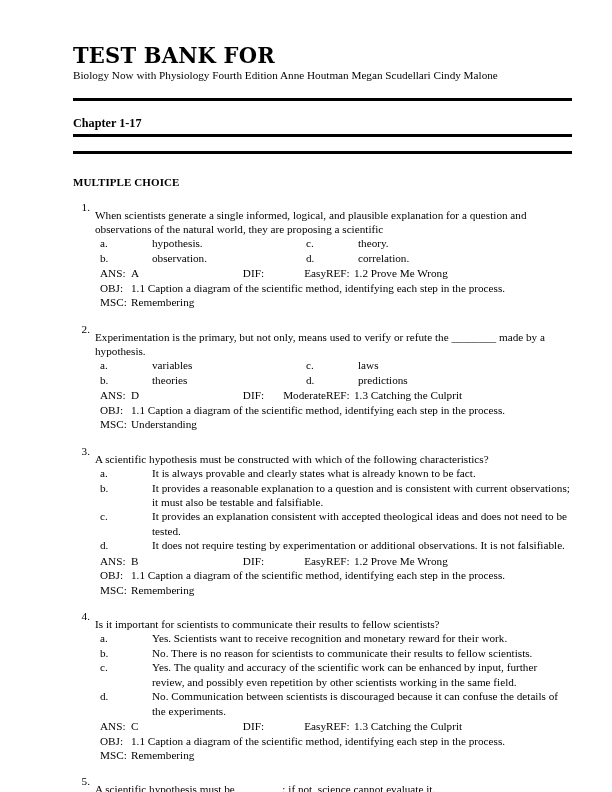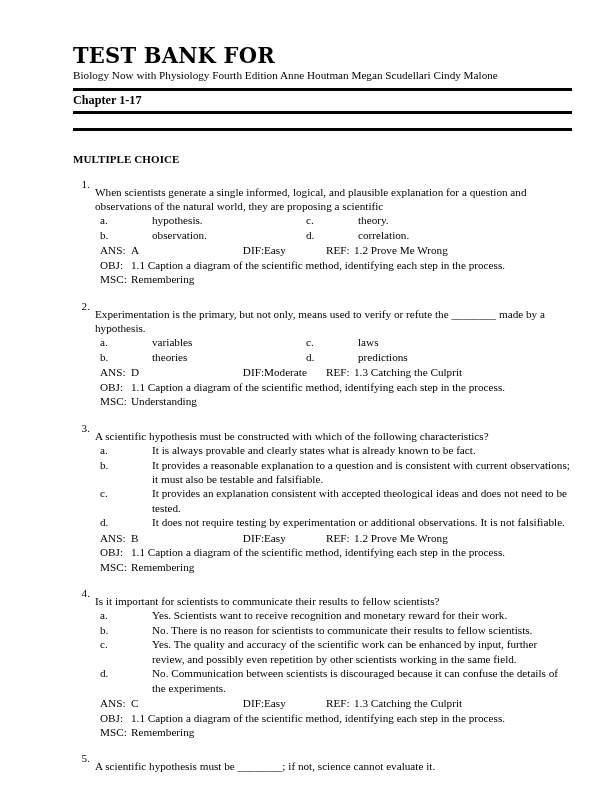--- a/index.html
+++ b/index.html
@@ -33,36 +33,36 @@
     letter-spacing: 0.2px;
     line-height: 1.05;
     margin: 0 0 1px 0;
     transform: scaleY(1.06);
     transform-origin: left bottom;
   }
 
   .book-line {
     font-size: 11.2px;
     line-height: 1.25;
-    margin: 0 0 6px 0;
+    margin: 0 0 16px 0;
     white-space: nowrap;
   }
 
   .rule {
     height: 3px;
     background: #000000;
     margin: 0;
     width: 100%;
   }
 
   .chapter-range {
     font-weight: bold;
     font-size: 12.2px;
     line-height: 1.35;
-    margin: 1px 0 2px 0;
+    margin: 14px 0 2px 0;
   }
 
   .gap-after-range { height: 14px; }
 
   .chapter-title {
     font-weight: bold;
     font-size: 13px;
     line-height: 1.35;
     margin: 0 0 2px 0;
   }
@@ -137,21 +137,21 @@
     line-height: 1.29;
   }
   .meta-row {
     display: flex;
     align-items: flex-start;
     white-space: nowrap;
   }
   .meta-key { flex: 0 0 31px; width: 31px; }
   .meta-ans { flex: 0 0 105px; width: 105px; }
   .meta-dif-key { flex: 0 0 28px; width: 28px; text-align: right; }
-  .meta-dif { flex: 0 0 62px; width: 62px; }
+  .meta-dif { flex: 0 0 62px; width: 62px; text-align: right; }
   .meta-ref-key { flex: 0 0 28px; width: 28px; }
   .meta-ref { flex: 1 1 auto; }
   .meta-wide { flex: 1 1 auto; white-space: normal; }
 </style>
 </head>
 <body>
 
 <div class="page">
 
   <div class="doc-header">

